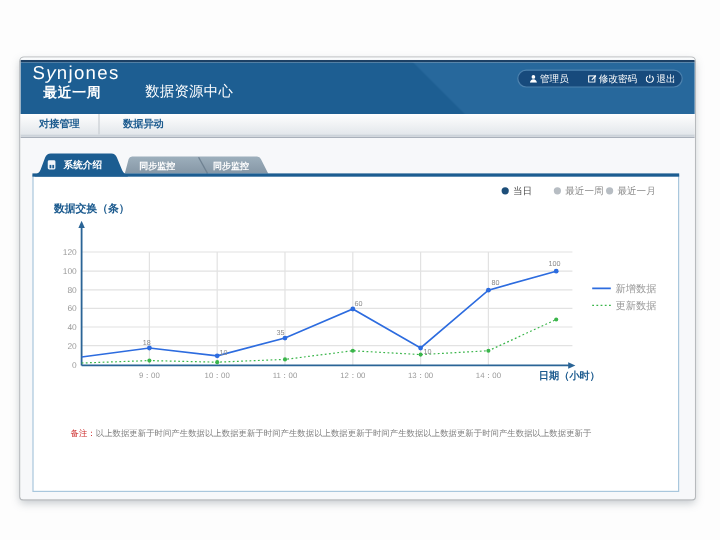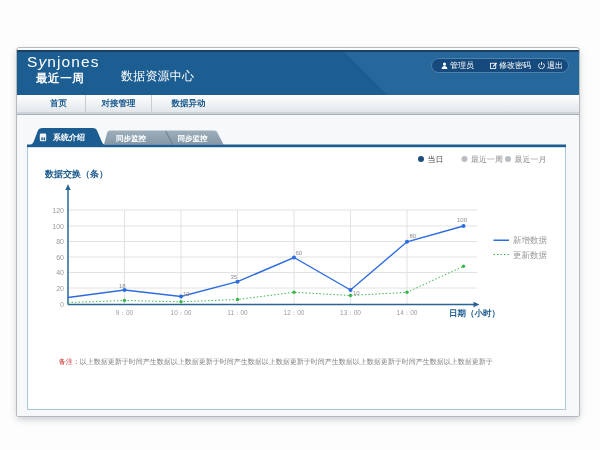--- a/index.html
+++ b/index.html
@@ -48,21 +48,20 @@
             <path d="M4,6 L9,0.8 L10,1.8 L5,7 Z" fill="#fff"></path>
           </svg>修改密码</span>
       <span style="margin-left:7px;"><svg width="7" height="7" viewBox="0 0 10 10">
             <path d="M2.5,2 A4.2,4.2 0 1 0 7.5,2" fill="none" stroke="#fff" stroke-width="1.3"></path>
             <line x1="5" y1="0" x2="5" y2="4.5" stroke="#fff" stroke-width="1.3"></line>
           </svg>退出</span>
     </div>
   </div>
   <div class="nav">
     <ul>
-      <li style="width:53px;padding-left:15px;">首页</li>
       <li style="width:65px;text-align:center;">对接管理</li>
       <li style="width:73px;border-right:none;">数据异动</li>
     </ul>
   </div>
   <div class="content">
     <svg width="562" height="301" viewBox="0 0 562 301" font-family="Liberation Sans, sans-serif">
 
       <rect x="10.5" y="31.5" width="538" height="263" fill="#ffffff" stroke="#a9c7dd" stroke-width="1"></rect>
 
       <defs>

